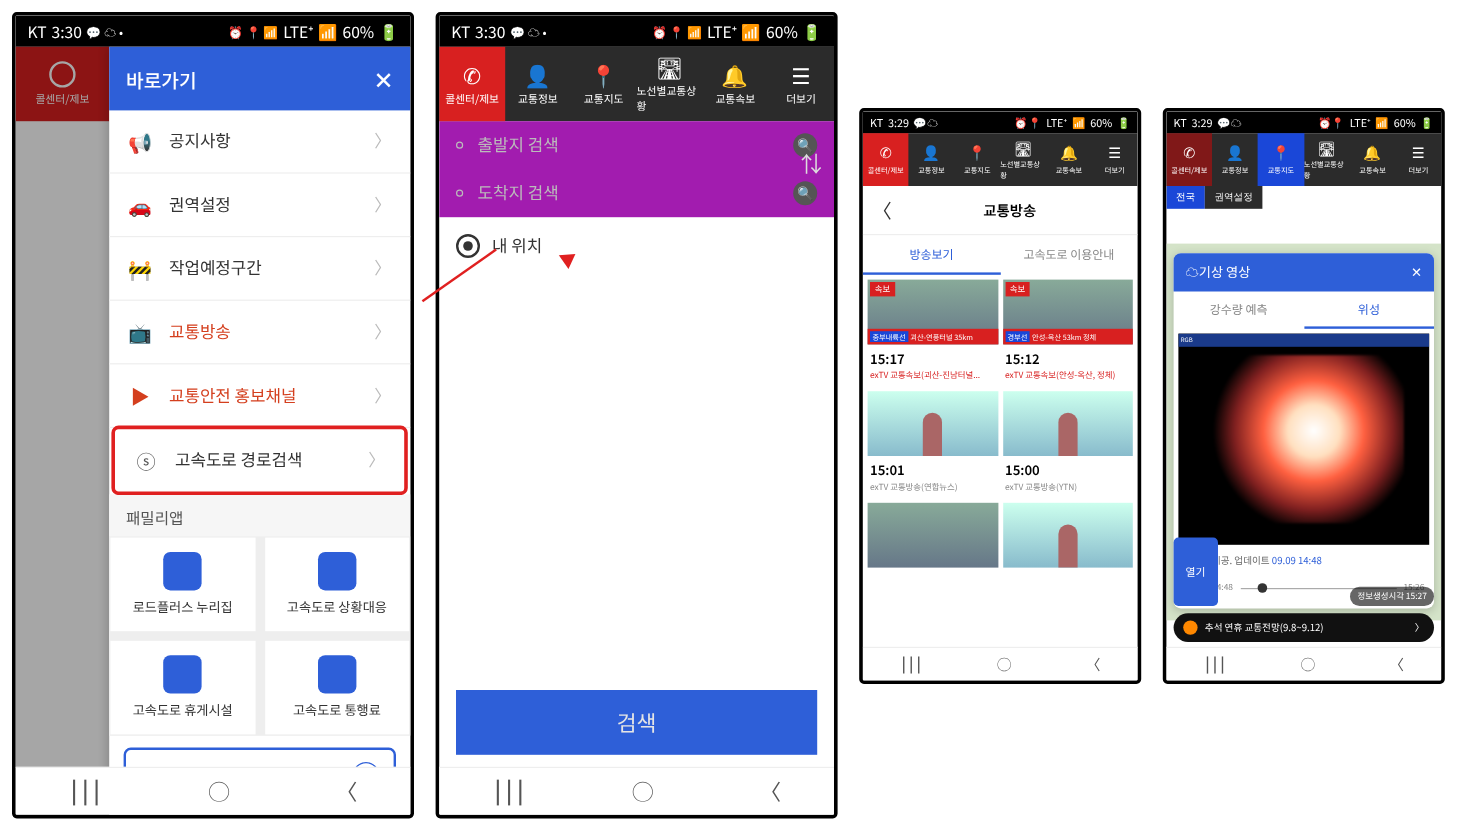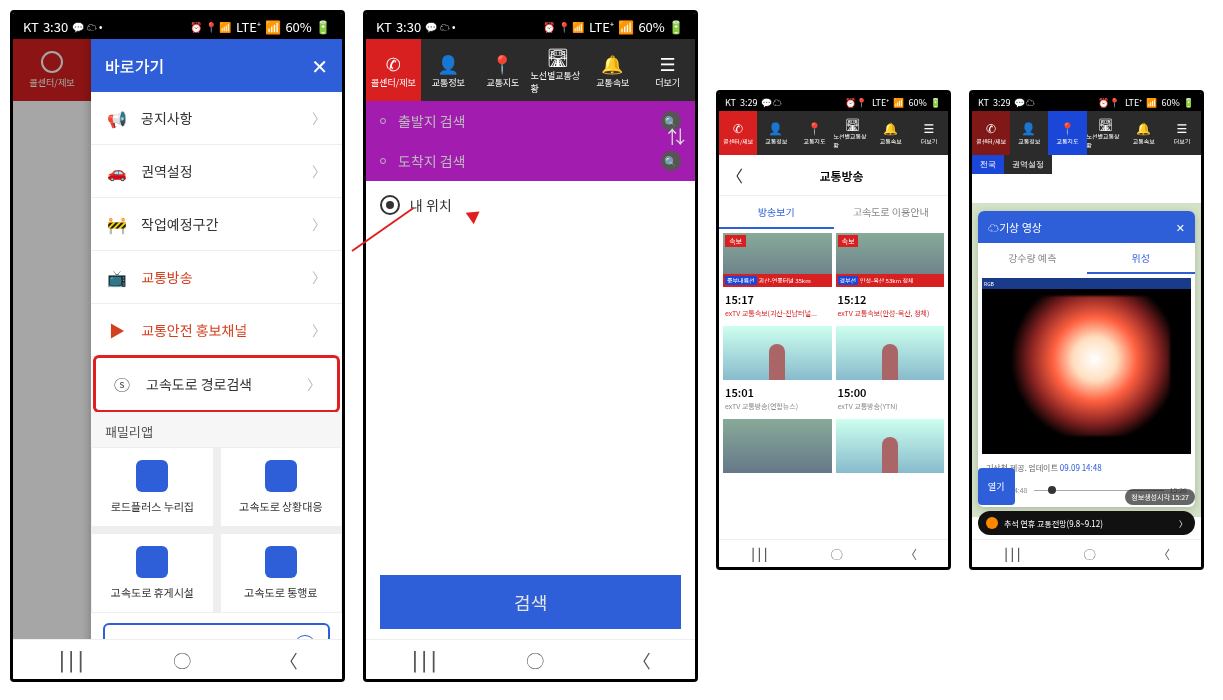--- a/index.html
+++ b/index.html
@@ -82,21 +82,21 @@
   .sat { flex: 1; margin: 4px; background: #000; position: relative; overflow: hidden; }
   .sat-swirl { position: absolute; inset: 10%; background: radial-gradient(circle at 55% 45%, #fff 0%, #ffe0c0 18%, #ff6040 35%, #802020 55%, transparent 70%); filter: blur(1px); }
   .sat-strip { position: absolute; top: 0; left: 0; right: 0; background: #1a3a8a; color: #fff; font-size: 5px; padding: 2px; }
   .wx-foot { padding: 4px 8px; font-size: 8px; color: #666; }
   .wx-foot .ts { color: #2e5fd8; }
   .wx-play { display: flex; align-items: center; gap: 6px; padding: 4px 8px 8px; }
   .pbtn { width: 18px; height: 18px; border: 1px solid #333; border-radius: 50%; display: flex; align-items: center; justify-content: center; font-size: 9px; }
   .slider { flex: 1; height: 1px; background: #aaa; position: relative; }
   .slider::before { content: ""; position: absolute; left: 14px; top: -4px; width: 8px; height: 8px; background: #333; border-radius: 50%; }
   .wx-l1 { font-size: 7px; color: #888; }
-  .open-btn { position: absolute; bottom: 62px; left: 6px; background: #2e5fd8; color: #fff; font-size: 9px; padding: 12px 10px; border-radius: 4px; }
+  .open-btn { position: absolute; bottom: 62px; left: 6px; background: #2e5fd8; color: #fff; font-size: 9px; padding: 22px 10px; border-radius: 4px; }
   .gen-ts { position: absolute; bottom: 62px; right: 6px; background: rgba(0,0,0,0.6); color: #fff; font-size: 7px; padding: 3px 6px; border-radius: 8px; }
   .news-bar { position: absolute; bottom: 32px; left: 6px; right: 6px; background: #111; color: #fff; font-size: 8px; padding: 6px 8px; border-radius: 12px; display: flex; align-items: center; gap: 6px; }
   .news-ico { width: 12px; height: 12px; background: #f80; border-radius: 50%; }
   .p3 .nav-tabs, .p4 .nav-tabs { height: 44px; }
   .p3 .nav-tab, .p4 .nav-tab { font-size: 6px; }
   .p3 .nav-ico, .p4 .nav-ico { width: 14px; height: 14px; font-size: 12px; }
 </style>
 </head>
 <body>
 

